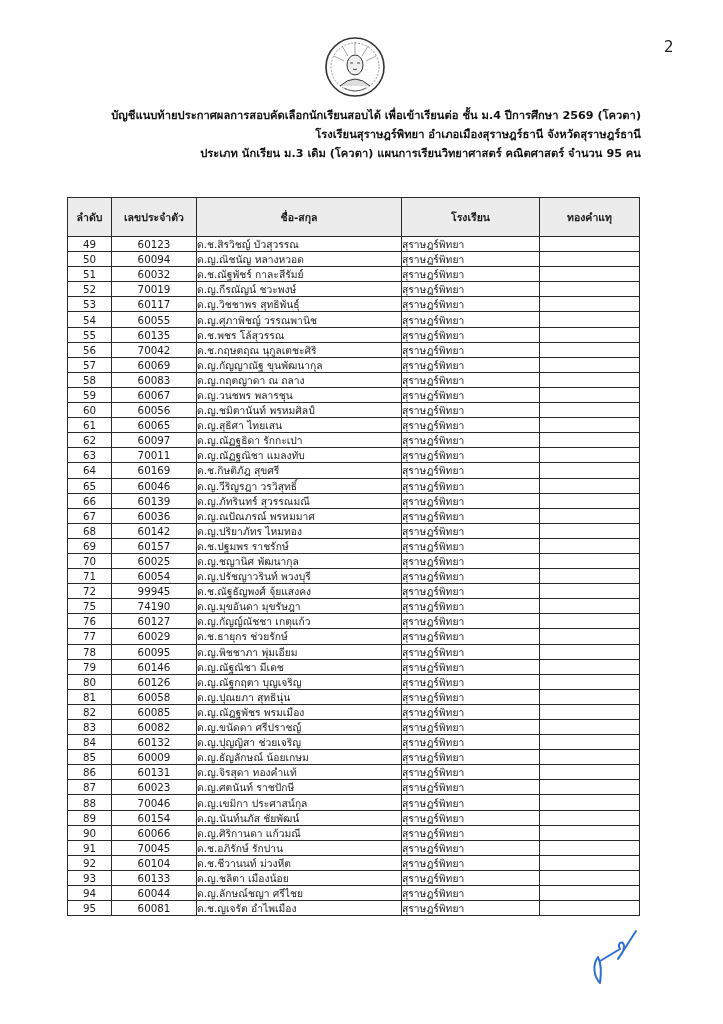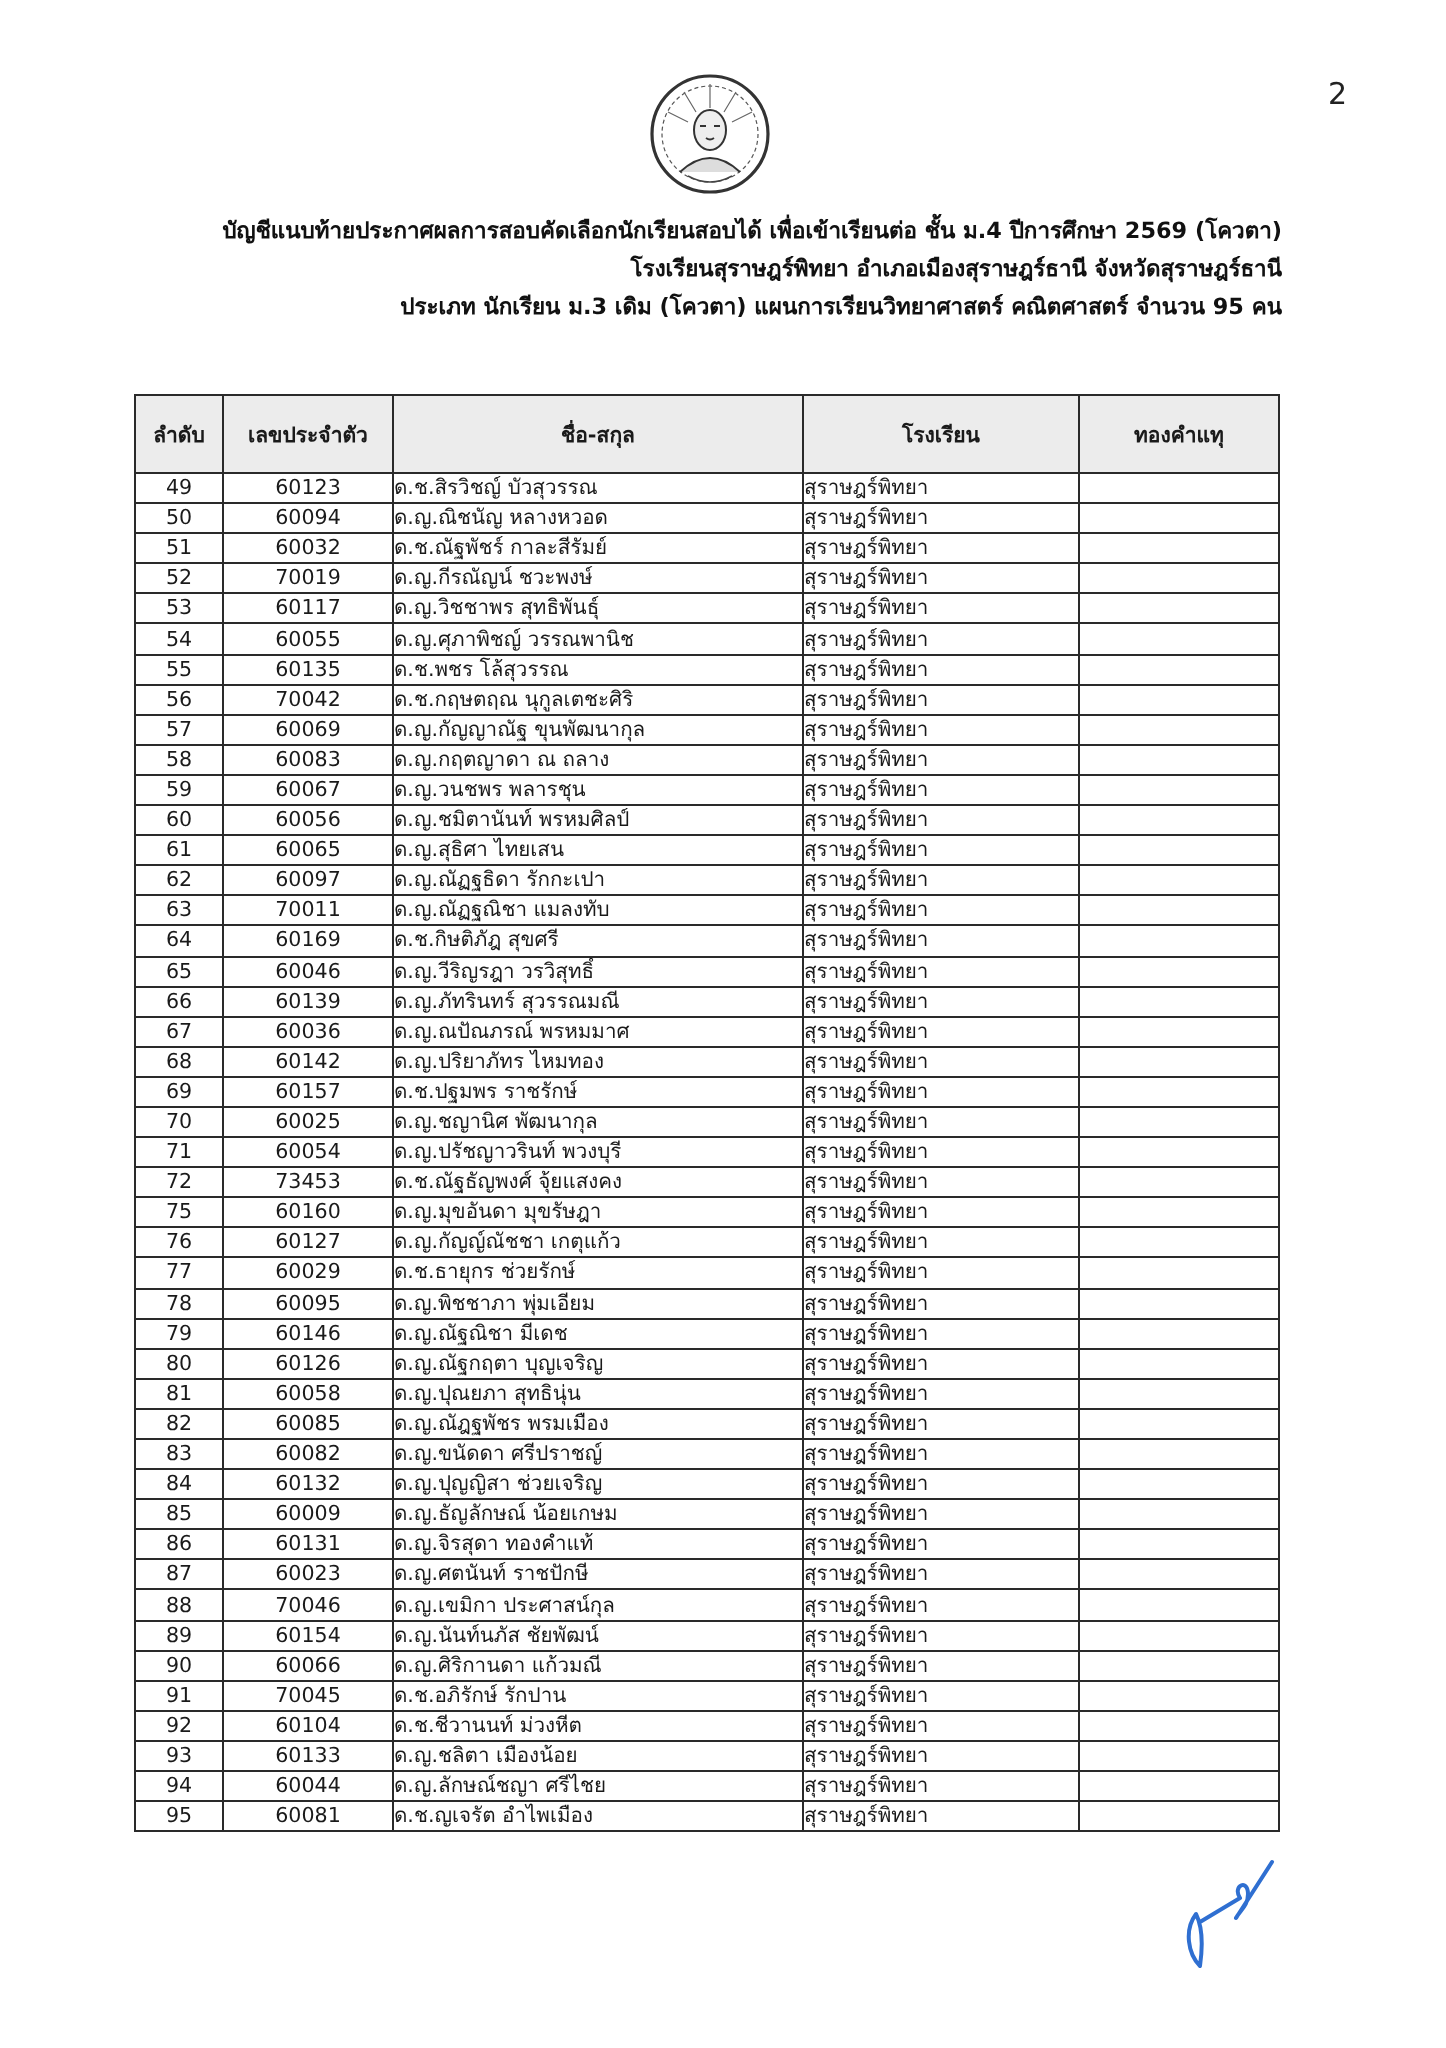--- a/index.html
+++ b/index.html
@@ -215,28 +215,28 @@
       </tr>
       <tr>
         <td class="c">71</td>
         <td class="c">60054</td>
         <td class="l">ด.ญ.ปรัชญาวรินท์ พวงบุรี</td>
         <td class="l">สุราษฎร์พิทยา</td>
         <td class="l"></td>
       </tr>
       <tr>
         <td class="c">72</td>
-        <td class="c">73453</td>
+        <td class="c">99945</td>
         <td class="l">ด.ช.ณัฐธัญพงศ์ จุ้ยแสงคง</td>
         <td class="l">สุราษฎร์พิทยา</td>
         <td class="l"></td>
       </tr>
       <tr>
         <td class="c">75</td>
-        <td class="c">60160</td>
+        <td class="c">74190</td>
         <td class="l">ด.ญ.มุขอันดา มุขรัษฎา</td>
         <td class="l">สุราษฎร์พิทยา</td>
         <td class="l"></td>
       </tr>
       <tr>
         <td class="c">76</td>
         <td class="c">60127</td>
         <td class="l">ด.ญ.กัญญ์ณัชชา เกตุแก้ว</td>
         <td class="l">สุราษฎร์พิทยา</td>
         <td class="l"></td>

